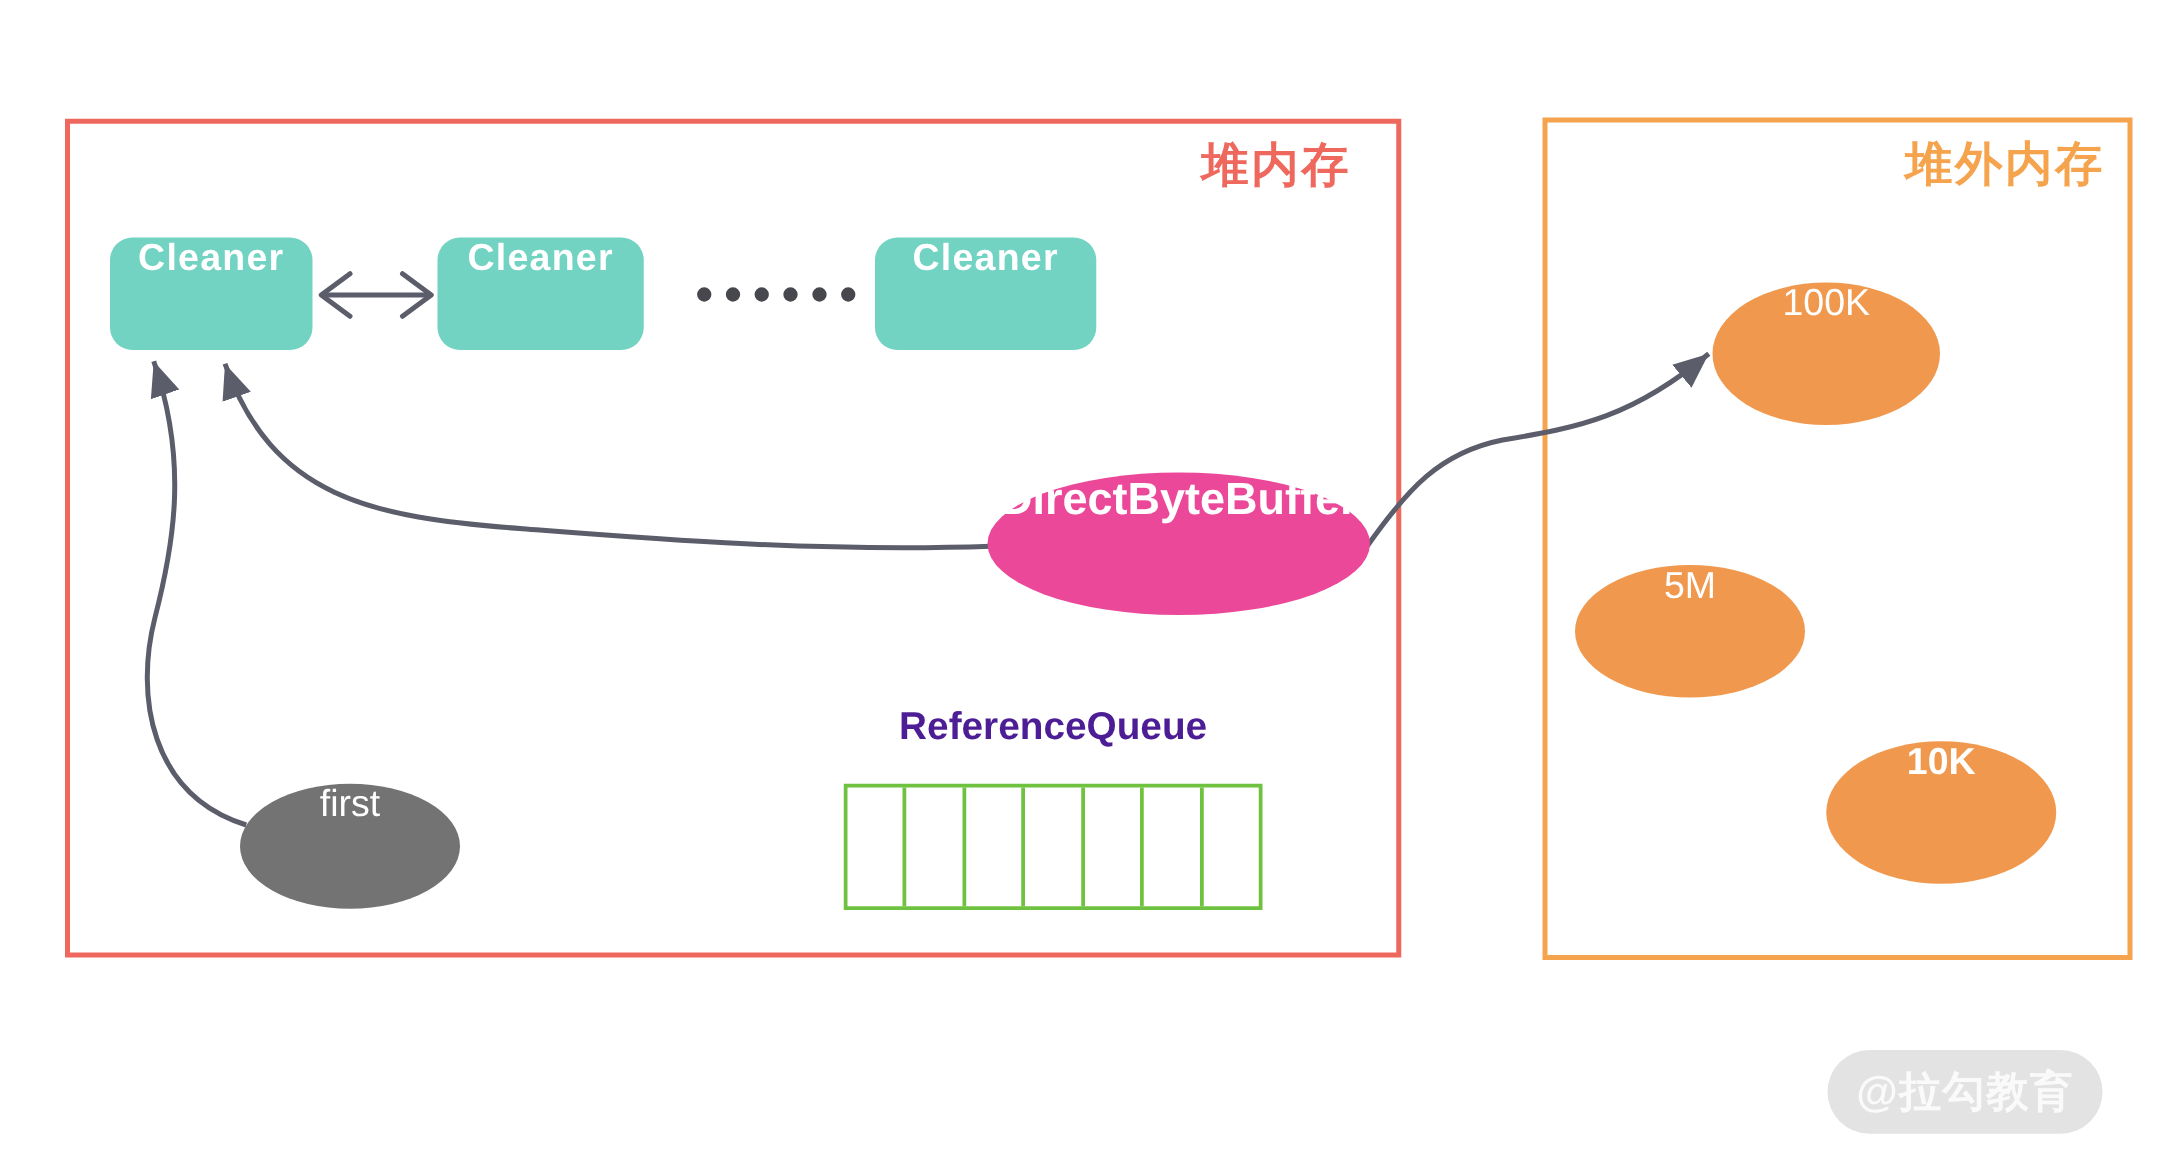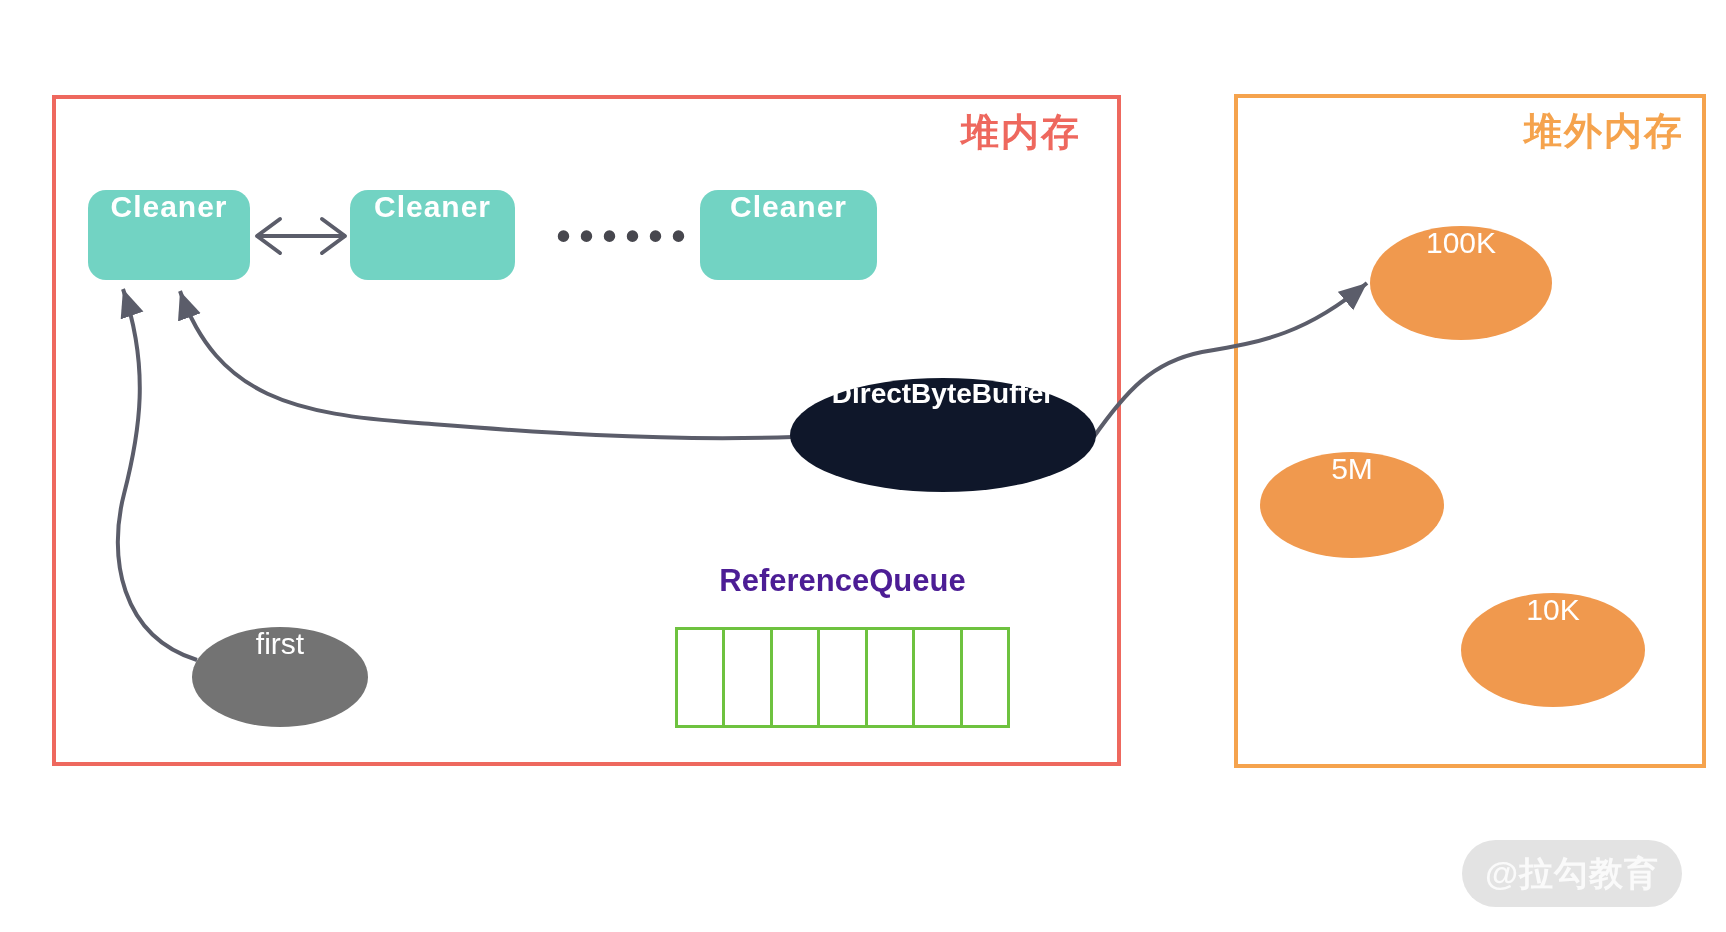--- a/index.html
+++ b/index.html
@@ -30,26 +30,26 @@
     display:flex;align-items:center;justify-content:center;
     color:#47474e;font-size:40px;font-weight:700;letter-spacing:9px;
     padding-left:9px;box-sizing:border-box;
   }
   
   .ellipse{
     position:absolute;border-radius:50%;
     display:flex;justify-content:center;
     color:#ffffff;
   }
-  .dbb{left:790px;top:378px;width:306px;height:114px;background:#0f172a;font-size:28px;font-weight:600;}
+  .dbb{left:790px;top:378px;width:306px;height:114px;background:#ec4899;font-size:36px;font-weight:600;}
   .first{left:192px;top:627px;width:176px;height:100px;background:#737373;font-size:30px;font-weight:400;}
   .blk{background:#f0994e;font-size:30px;font-weight:500;}
   .blk-100k{left:1370px;top:226px;width:182px;height:114px;}
   .blk-10m{left:1260px;top:452px;width:184px;height:106px;}
-  .blk-10k{left:1461px;top:593px;width:184px;height:114px;}
+  .blk-10k{left:1461px;top:593px;width:184px;height:114px;font-weight:bold;}
   
   .rq-title{
     position:absolute;left:675px;top:560px;width:335px;height:42px;
     display:flex;align-items:center;justify-content:center;
     color:#4c1d95;font-size:31px;font-weight:700;
   }
   .rq{
     position:absolute;left:675px;top:627px;width:335px;height:101px;
     display:flex;box-sizing:border-box;border:3px solid #6ec23f;background:#ffffff;
   }

